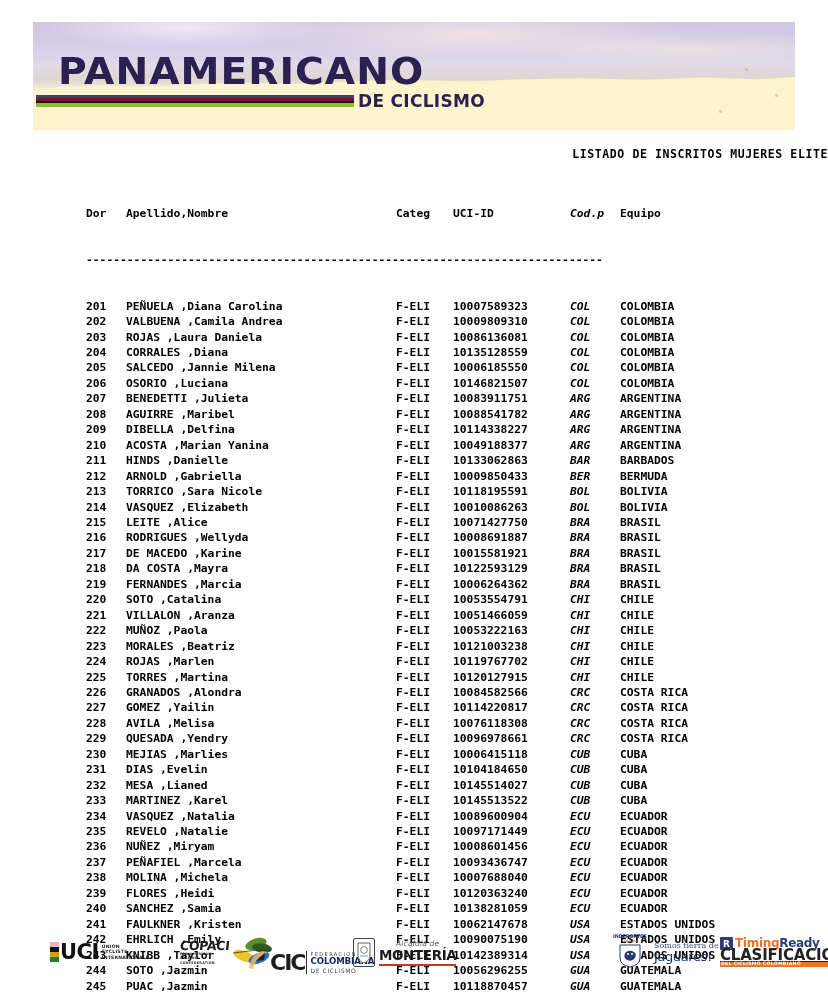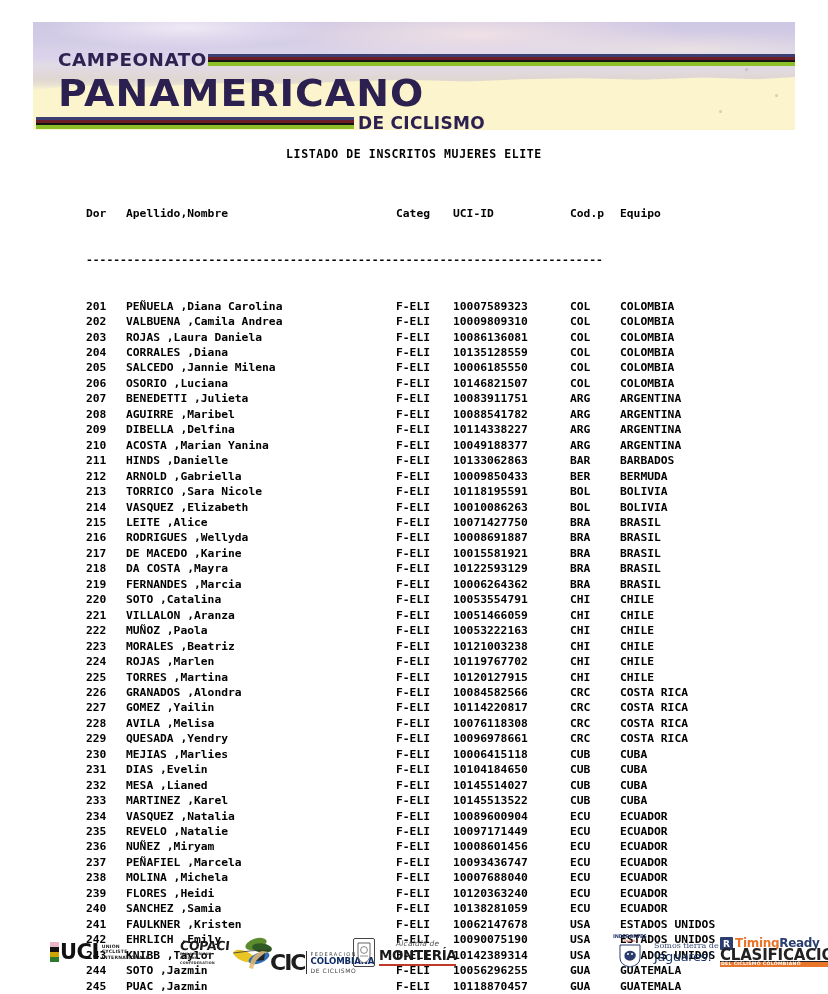--- a/index.html
+++ b/index.html
@@ -157,21 +157,21 @@
   .s-maroon { height: 3px; background: #6d1d26; }
   .s-black  { height: 2px; background: #141414; }
   .s-green  { height: 4px; background: #8cbf28; }
 
   
   .doc-title {
     position: absolute;
     left: 0;
     top: 147px;
     width: 828px;
-    text-align: center;
+    text-align: right;
     font-family: "DejaVu Sans Mono", monospace;
     font-size: 11.5px;
     font-weight: bold;
     color: #000;
     letter-spacing: 0.6px;
   }
   .listing {
     position: absolute;
     left: 86px;
     top: 175px;
@@ -189,21 +189,21 @@
     overflow: hidden;
     white-space: nowrap;
     width: 660px;
   }
   .row { display: block; white-space: pre; }
 
   .c-dor    { display: inline-block; width: 40px; }
   .c-name   { display: inline-block; width: 270px; }
   .c-categ  { display: inline-block; width: 57px; }
   .c-uci    { display: inline-block; width: 117px; }
-  .c-codp   { display: inline-block; width: 50px; }
+  .c-codp   { display: inline-block; width: 50px; font-style: italic; }
   .c-team   { display: inline-block; }
 
   
   .footer {
     position: absolute;
     left: 8px;
     top: 930px;
     width: 828px;
     height: 48px;
   }
@@ -340,29 +340,20 @@
   <div class="banner-sky-cloud"></div>
   <div class="banner-sand2"></div>
   <div class="banner-sand"></div>
 
   <div class="banner-speck" style="left:712px; top:46px;"></div>
   <div class="banner-speck" style="left:742px; top:72px;"></div>
   <div class="banner-speck" style="left:686px; top:88px;"></div>
 
 
   <div class="logo-wrap">
-    <div class="logo-row1">
-      <div class="word-campeonato">CAMPEONATO</div>
-      <div class="stripes-top">
-        <div class="stripe s-navy"></div>
-        <div class="stripe s-maroon"></div>
-        <div class="stripe s-black"></div>
-        <div class="stripe s-green"></div>
-      </div>
-    </div>
     <div class="word-panamericano">PANAMERICANO</div>
     <div class="logo-row3">
       <div class="stripes-bottom">
         <div class="stripe s-navy"></div>
         <div class="stripe s-maroon"></div>
         <div class="stripe s-black"></div>
         <div class="stripe s-green"></div>
       </div>
       <div class="word-deciclismo">DE CICLISMO</div>
     </div>

